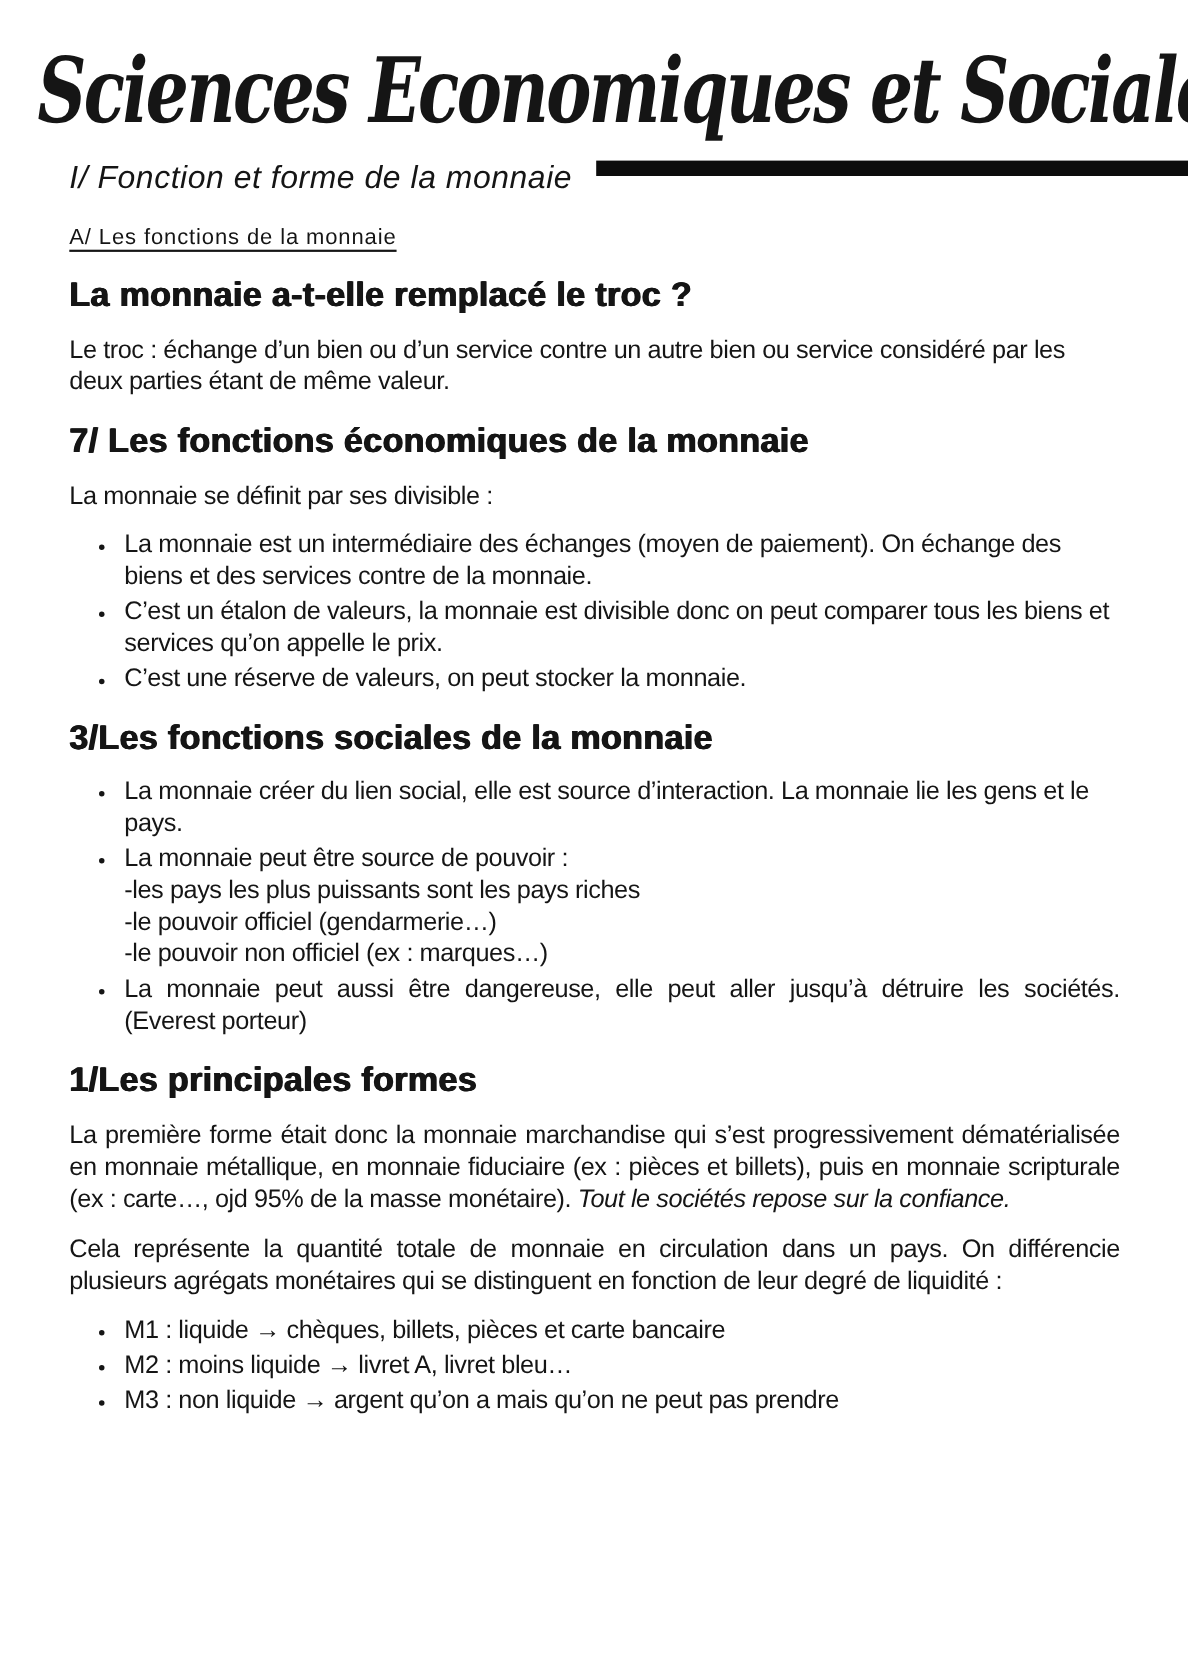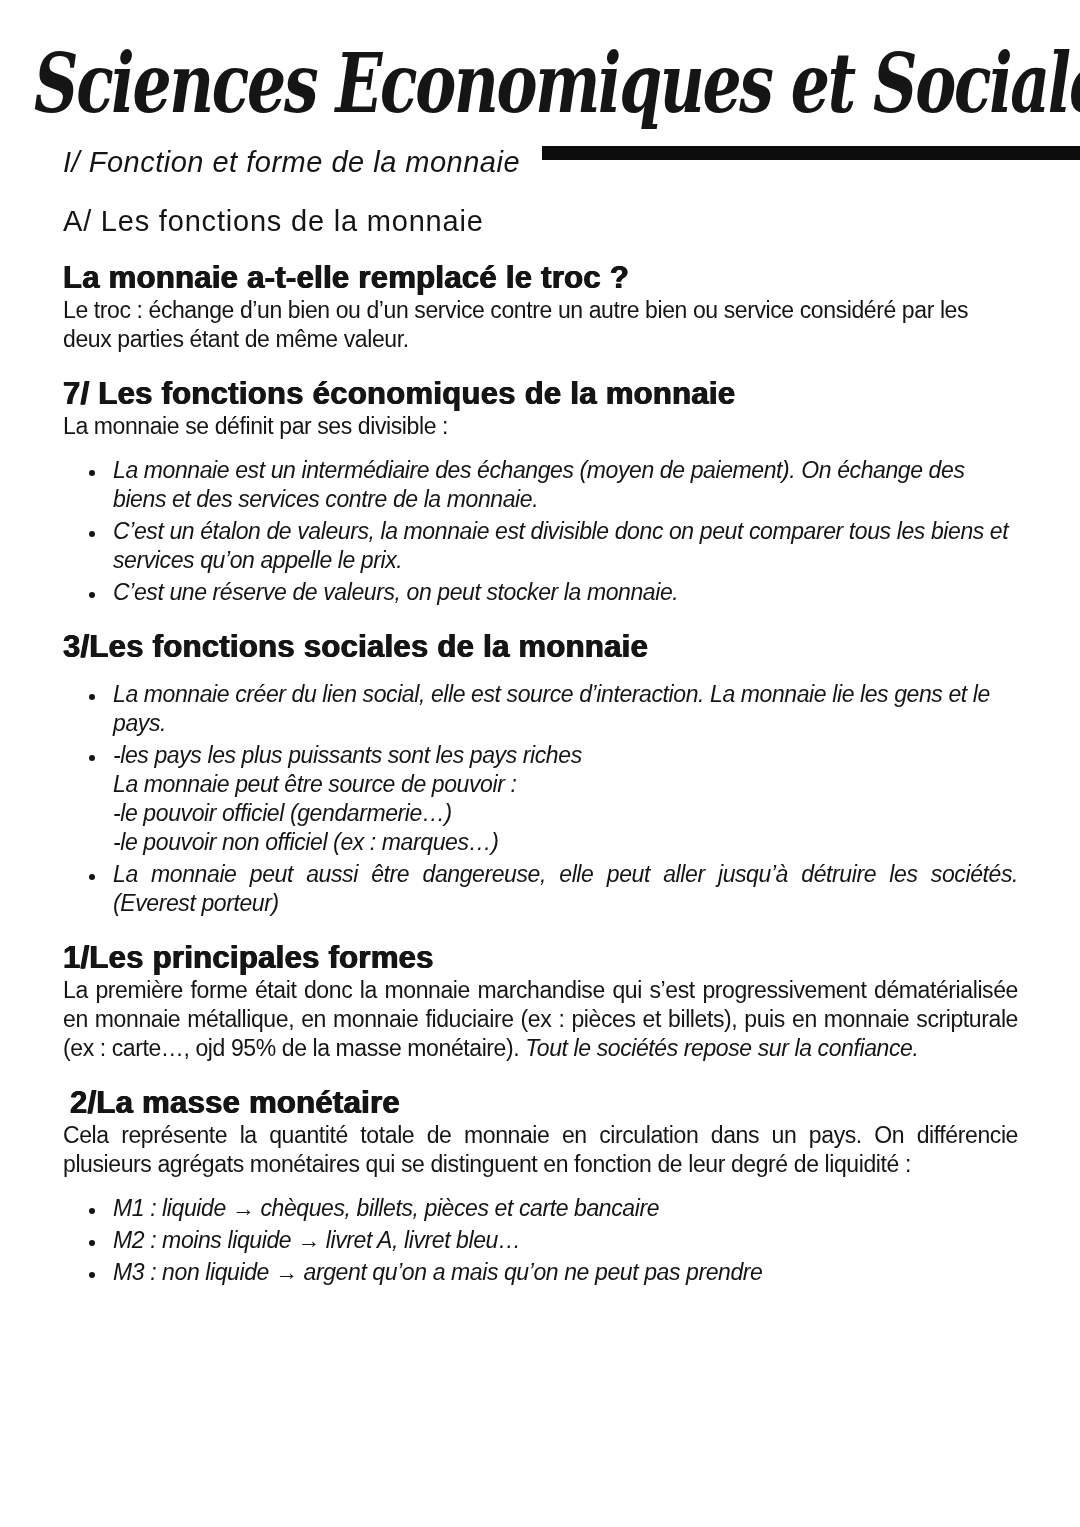--- a/index.html
+++ b/index.html
@@ -49,23 +49,24 @@
   }
   .chapter-bar {
     flex: 1;
     height: 14px;
     background: #0c0c0c;
     margin-left: 22px;
   }
 
   
   .section-heading {
-    font-size: 29px;
+    font-size: 20px;
     font-weight: normal;
     letter-spacing: 0.8px;
+    text-decoration: underline;
     text-decoration-thickness: 2px;
     text-underline-offset: 5px;
     margin: 26px 62px 0 63px;
   }
 
   
   .fat-heading {
     font-size: 31px;
     font-weight: bold;
     letter-spacing: 0.3px;
@@ -74,27 +75,26 @@
   }
   .fat-heading.indent { margin-left: 70px; }
 
   
   p, ul {
     font-size: 23px;
     line-height: 29px;
     letter-spacing: -0.4px;
     margin: 15px 62px 0 63px;
   }
-  p { margin-top: 0; }
+  p { margin-top: 17px; }
   .justify { text-align: justify; }
 
   ul {
     padding-left: 44px;
     list-style-type: disc;
-    font-style: italic;
   }
   li {
     padding-left: 6px;
     margin-top: 3px;
   }
   li::marker { font-size: 19px; }
 
   .line { display: block; }
 
   em { font-style: italic; }
@@ -125,37 +125,36 @@
     <li>La monnaie est un intermédiaire des échanges (moyen de paiement). On échange des biens et des services contre de la monnaie.</li>
     <li>C’est un étalon de valeurs, la monnaie est divisible donc on peut comparer tous les biens et services qu’on appelle le prix.</li>
     <li>C’est une réserve de valeurs, on peut stocker la monnaie.</li>
   </ul>
 
   <h4 class="fat-heading">3/Les fonctions sociales de la monnaie</h4>
 
   <ul>
     <li>La monnaie créer du lien social, elle est source d’interaction. La monnaie lie les gens et le pays.</li>
     <li>
+      <span class="line">La monnaie peut être source de pouvoir :</span>
       <span class="line">-les pays les plus puissants sont les pays riches</span>
-      <span class="line">La monnaie peut être source de pouvoir :</span>
       <span class="line">-le pouvoir officiel (gendarmerie…)</span>
       <span class="line">-le pouvoir non officiel (ex : marques…)</span>
     </li>
     <li class="justify">La monnaie peut aussi être dangereuse, elle peut aller jusqu’à détruire les sociétés. (Everest porteur)</li>
   </ul>
 
 
   <h4 class="fat-heading">1/Les principales formes</h4>
 
   <p class="justify">
     <span>La première forme était donc la monnaie marchandise qui s’est progressivement dématérialisée en monnaie métallique, en monnaie fiduciaire (ex : pièces et billets), puis en monnaie scripturale (ex : carte…, ojd 95% de la masse monétaire).</span>
     <em>Tout le sociétés repose sur la confiance.</em>
   </p>
 
-  <h4 class="fat-heading indent">2/La masse monétaire</h4>
 
   <p class="justify">Cela représente la quantité totale de monnaie en circulation dans un pays. On différencie plusieurs agrégats monétaires qui se distinguent en fonction de leur degré de liquidité :</p>
 
   <ul>
     <li>M1 : liquide → chèques, billets, pièces et carte bancaire</li>
     <li>M2 : moins liquide → livret A, livret bleu…</li>
     <li>M3 : non liquide → argent qu’on a mais qu’on ne peut pas prendre</li>
   </ul>
 
 </main>

